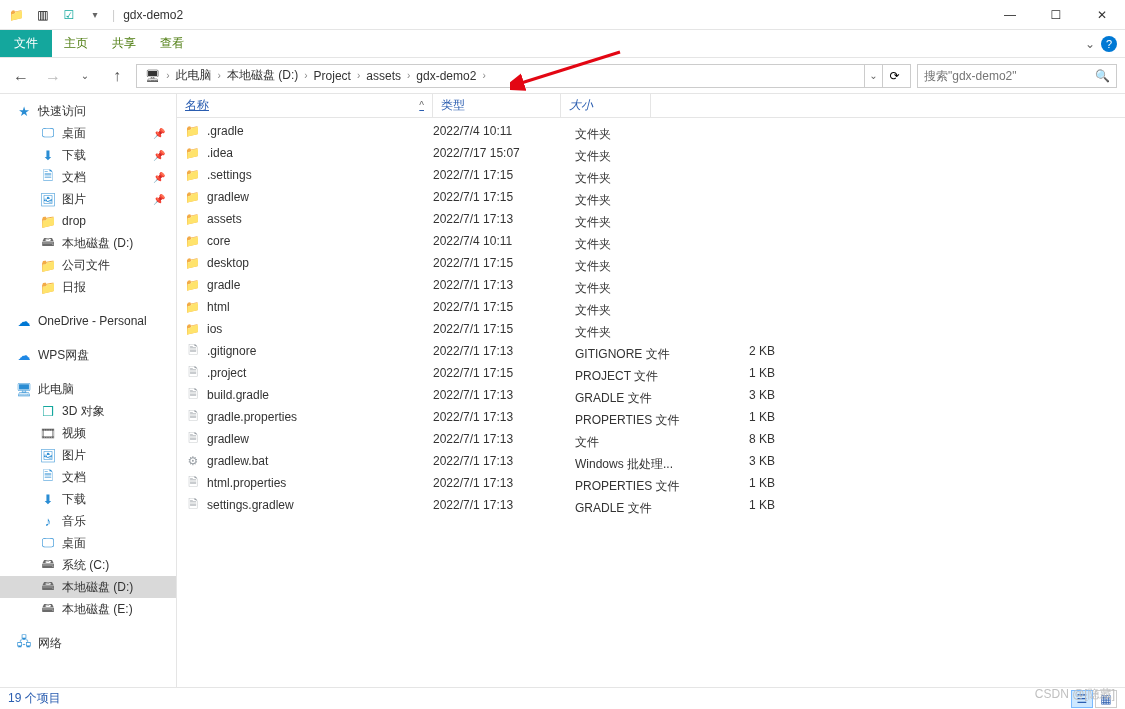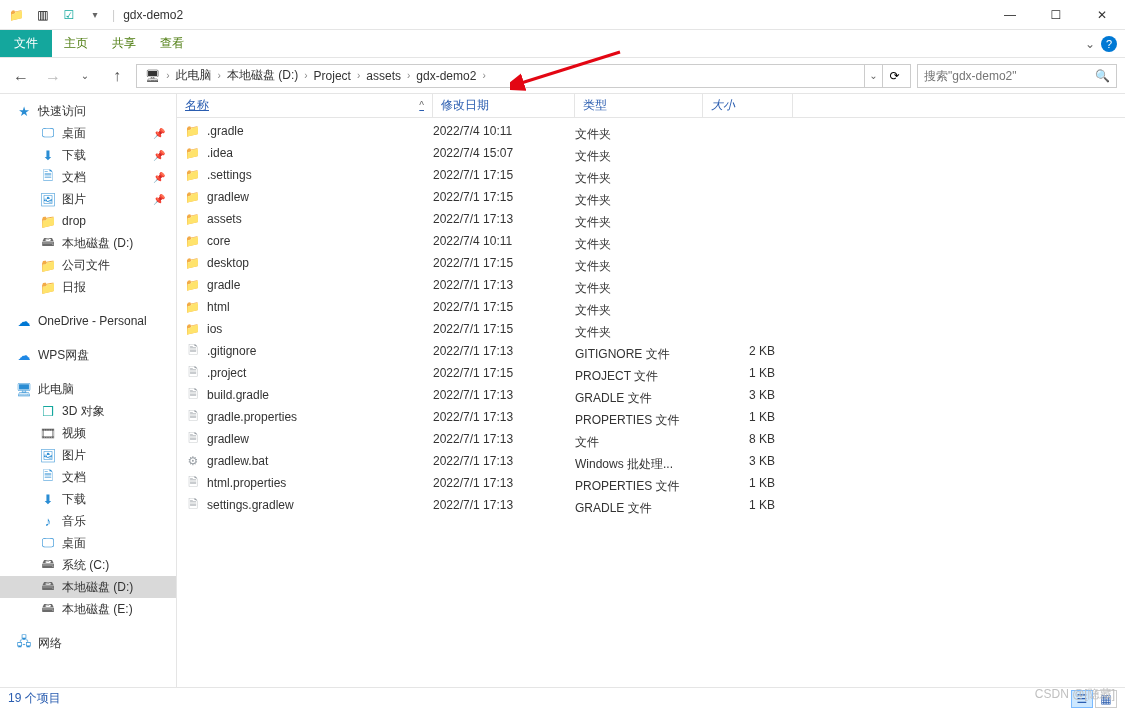--- a/index.html
+++ b/index.html
@@ -288,21 +288,20 @@
       <span>网络</span>
     </div>
   </div>
 
   <div class="content">
     <div class="columns">
       <div class="col col-name">
           <span>名称</span>
           <span class="sort-ind">^</span>
         </div>
-      <div class="col col-date">修改日期</div>
       <div class="col col-type">类型</div>
       <div class="col col-size">大小</div>
     </div>
     <div class="files" id="file-list">
         <div class="file-row">
     <div class="fname">
             <span class="file-icon">
               <span class="ic-folder">📁</span>
             </span>
             <span>.gradle</span>
@@ -311,21 +310,21 @@
     <div class="ftype">文件夹</div>
     <div class="fsize"></div>
         </div>
         <div class="file-row">
     <div class="fname">
             <span class="file-icon">
               <span class="ic-folder">📁</span>
             </span>
             <span>.idea</span>
           </div>
-    <div class="fdate">2022/7/4 15:07</div>
+    <div class="fdate">2022/7/17 15:07</div>
     <div class="ftype">文件夹</div>
     <div class="fsize"></div>
         </div>
         <div class="file-row">
     <div class="fname">
             <span class="file-icon">
               <span class="ic-folder">📁</span>
             </span>
             <span>.settings</span>
           </div>

